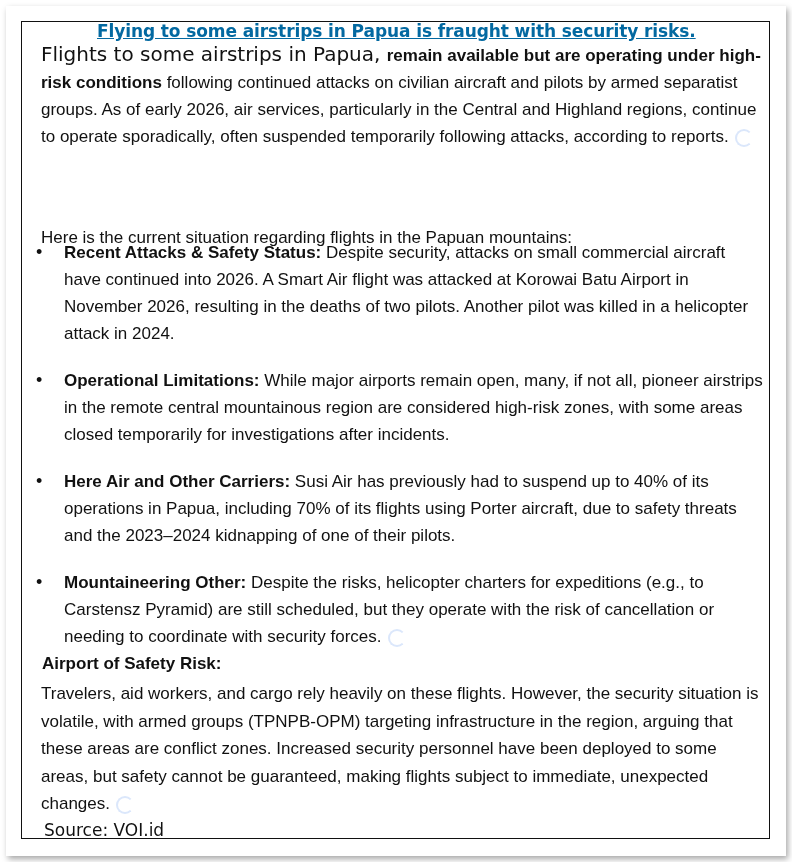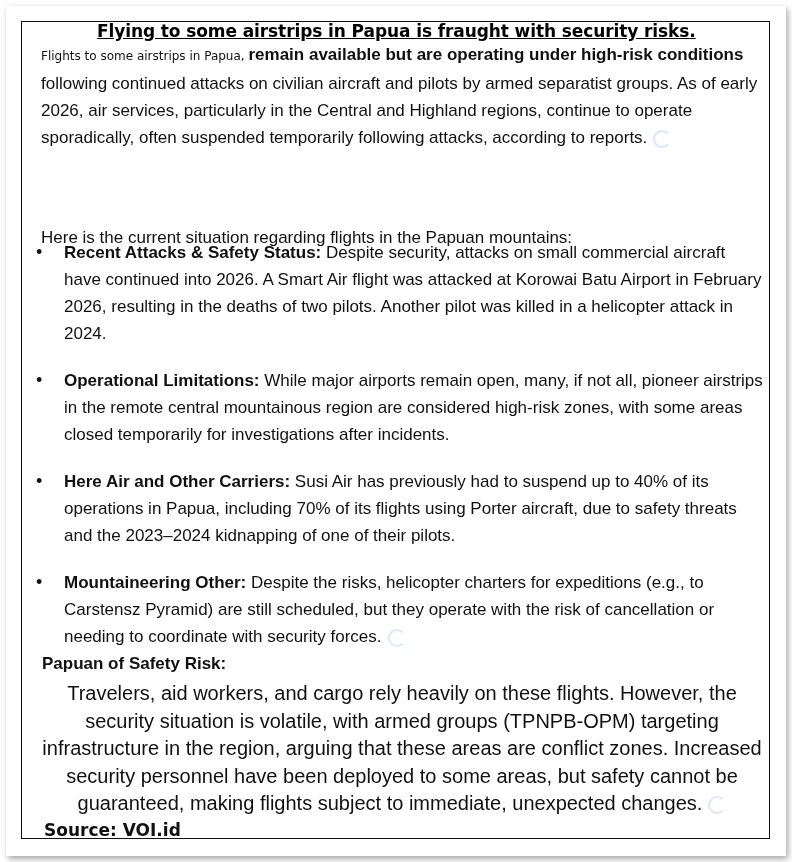--- a/index.html
+++ b/index.html
@@ -11,54 +11,54 @@
     position: absolute; left: 6px; top: 6px; width: 780px; height: 850px;
     background: #fff;
     box-shadow: 2px 3px 6px rgba(0,0,0,0.35);
   }
   .frame {
     position: absolute; left: 21px; top: 21px; width: 749px; height: 818px;
     border: 1.5px solid #111; background: #fff; box-sizing: border-box;
   }
   .title {
     position: absolute; left: 97px; top: 21px; font-family: "DejaVu Sans", sans-serif;
-    font-weight: bold; font-size: 17px; text-decoration: underline; color: #000000; letter-spacing: -0.1px;
+    font-weight: bold; font-size: 17px; text-decoration: underline; color: #0369a1; letter-spacing: -0.1px;
   }
   .title .dot { text-decoration: none; }
   p { margin: 0; font-size: 17px; line-height: 27px; }
   .intro { position: absolute; left: 41px; top: 41px; width: 720px; }
-  .intro .lead { font-family: "DejaVu Sans", sans-serif; font-size: 12px; }
+  .intro .lead { font-family: "DejaVu Sans", sans-serif; font-size: 20px; }
   .b { font-weight: bold; }
   .lead-in { position: absolute; left: 41px; top: 196px; width: 720px; margin-top: 28px; }
   ul { position: absolute; left: 41px; margin: 0; padding: 0; list-style: none; width: 722px; }
   li { position: relative; padding-left: 23px; font-size: 17px; line-height: 27px; margin-bottom: 20px; }
   li::before { content: "•"; position: absolute; left: -5px; top: 0; font-size: 18px; }
   .summary-h { position: absolute; left: 42px; top: 654px; font-weight: bold; font-size: 17px; }
-  .summary { position: absolute; left: 41px; top: 680px; width: 722px; font-size: 20px; line-height: 27.5px; text-align: center; }
-  .source { position: absolute; left: 44px; top: 820px; font-family: "DejaVu Sans", sans-serif; font-weight: bold; font-size: 17px; }
+  .summary { position: absolute; left: 41px; top: 680px; width: 722px; font-size: 17px; line-height: 27.5px; }
+  .source { position: absolute; left: 44px; top: 820px; font-family: "DejaVu Sans", sans-serif; font-weight: normal; font-size: 17px; }
   .spinner {
     display: inline-block; width: 14px; height: 14px; border: 2.5px solid #dbe7fb; border-right-color: transparent;
     border-radius: 50%; vertical-align: middle; margin-left: 6px;
   }
 </style>
 </head>
 <body>
 
 <div class="stamp-bg"></div>
 <div class="frame"></div>
 
 <div class="title"><span>Flying to some airstrips in Papua is fraught with security risks</span><span class="dot">.</span></div>
 
 <p class="intro"><span class="lead">Flights to  some airstrips in Papua,  </span><span class="b">remain available but are operating under high-risk conditions</span><span> following continued attacks on civilian aircraft and pilots by armed separatist groups. As of early 2026, air services, particularly in the Central and Highland regions, continue to operate sporadically, often suspended temporarily following attacks, according to reports.</span><span class="spinner"></span></p>
 
 <p class="lead-in">Here is the current situation regarding flights in the Papuan mountains:</p>
 
 <ul style="top:239px;">
-  <li><span class="b">Recent Attacks &amp; Safety Status:</span><span> Despite security, attacks on small commercial aircraft have continued into 2026. A Smart Air flight was attacked at Korowai Batu Airport in February 2026, resulting in the deaths of two pilots. Another pilot was killed in a helicopter attack in 2024.</span></li>
+  <li><span class="b">Recent Attacks &amp; Safety Status:</span><span> Despite security, attacks on small commercial aircraft have continued into 2026. A Smart Air flight was attacked at Korowai Batu Airport in November 2026, resulting in the deaths of two pilots. Another pilot was killed in a helicopter attack in 2024.</span></li>
   <li><span class="b">Operational Limitations:</span><span> While major airports remain open, many, if not all, pioneer airstrips in the remote central mountainous region are considered high-risk zones, with some areas closed temporarily for investigations after incidents.</span></li>
   <li><span class="b">Here Air and Other Carriers:</span><span> Susi Air has previously had to suspend up to 40% of its operations in Papua, including 70% of its flights using Porter aircraft, due to safety threats and the 2023–2024 kidnapping of one of their pilots.</span></li>
   <li><span class="b">Mountaineering Other:</span><span> Despite the risks, helicopter charters for expeditions (e.g., to Carstensz Pyramid) are still scheduled, but they operate with the risk of cancellation or needing to coordinate with security forces.</span><span class="spinner"></span></li>
 </ul>
 
-<div class="summary-h">Papuan of Safety Risk:</div>
+<div class="summary-h">Airport of Safety Risk:</div>
 <p class="summary"><span>Travelers, aid workers, and cargo rely heavily on these flights. However, the security situation is volatile, with armed groups (TPNPB-OPM) targeting infrastructure in the region, arguing that these areas are conflict zones. Increased security personnel have been deployed to some areas, but safety cannot be guaranteed, making flights subject to immediate, unexpected changes.</span><span class="spinner"></span></p>
 
 <div class="source">Source: VOI.id</div>
 
 </body></html>

